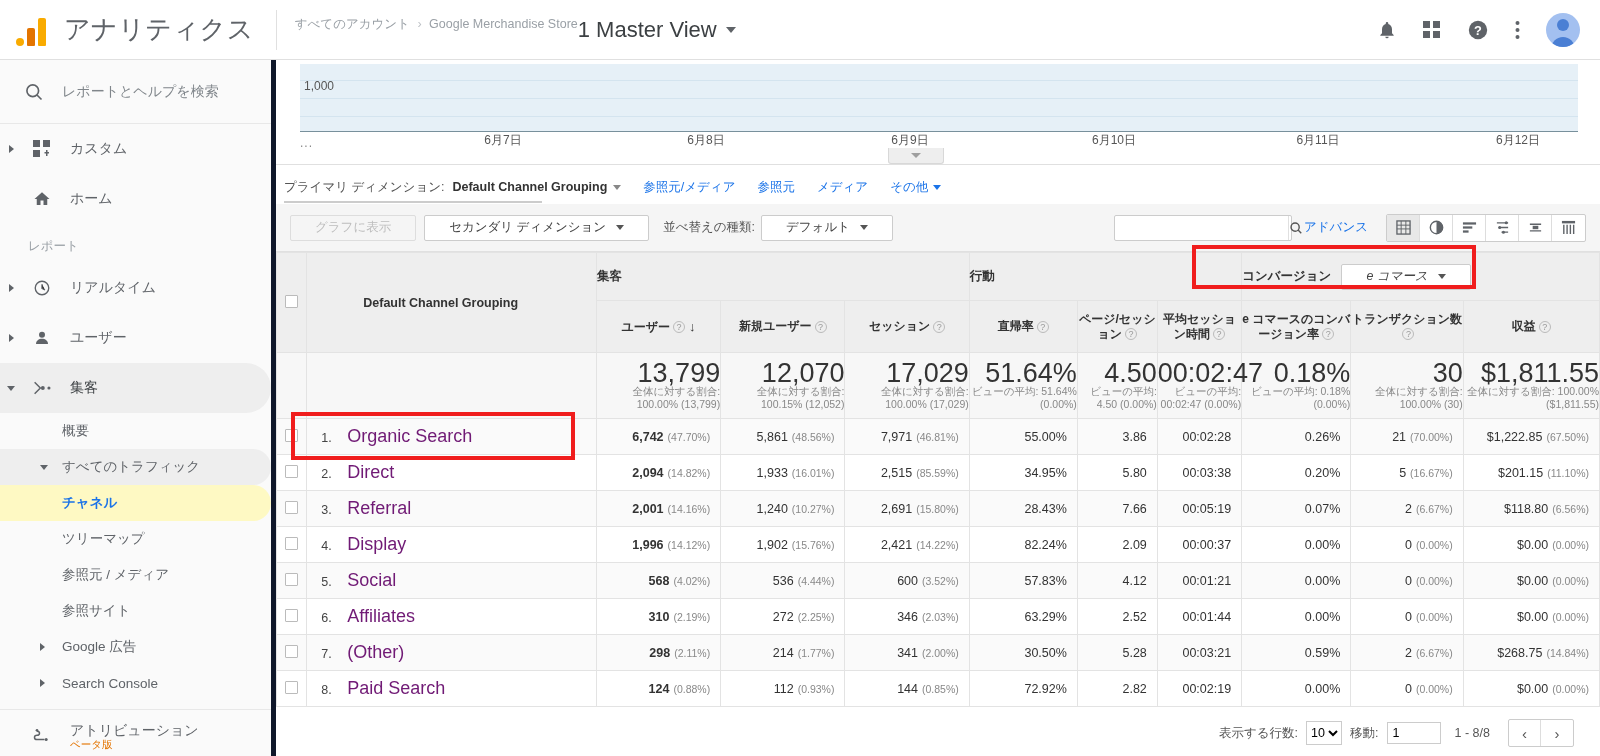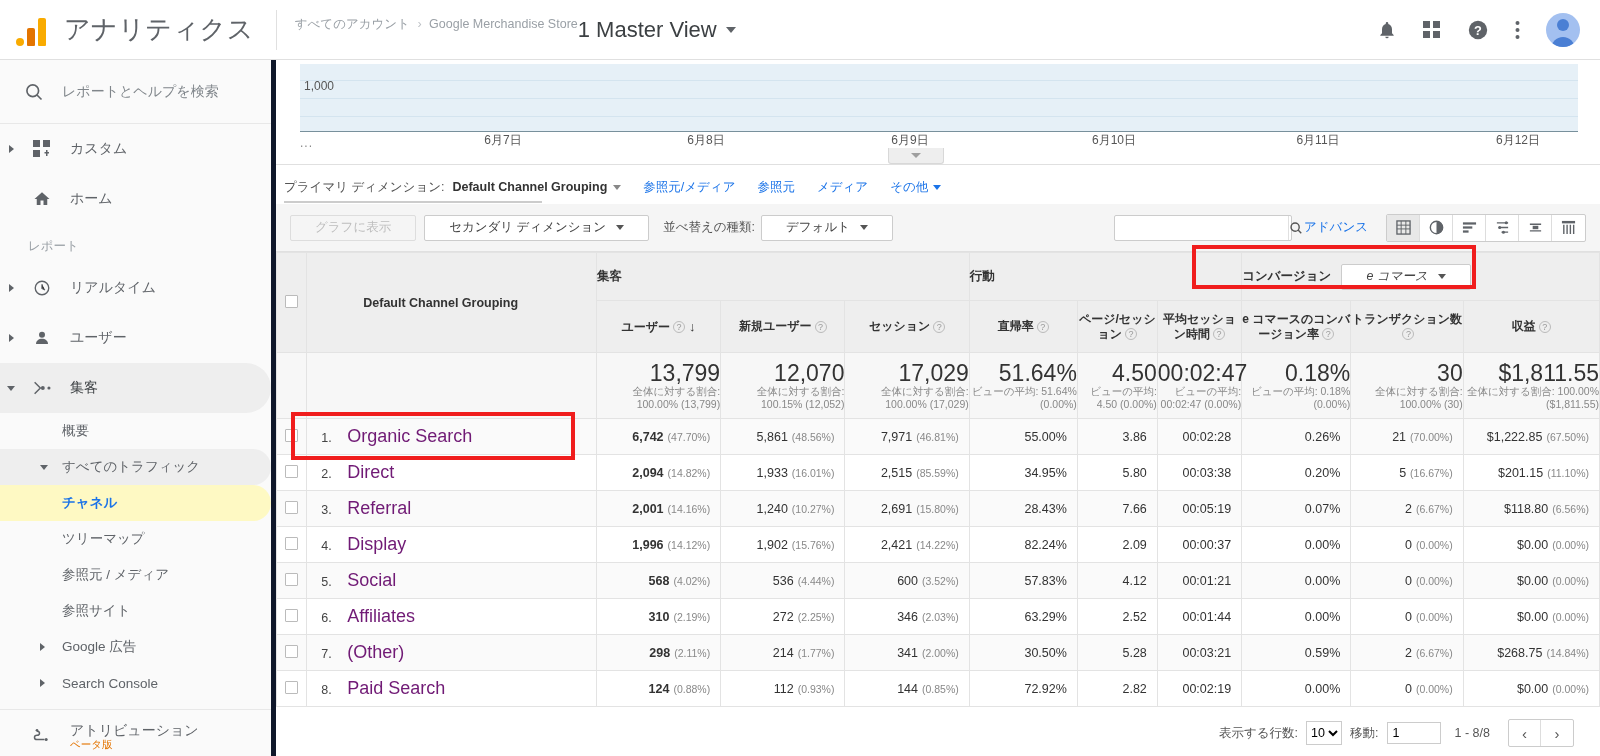--- a/index.html
+++ b/index.html
@@ -185,21 +185,21 @@
   .sort-arrow { color: #333; font-size: 13px; margin-left: 4px; }
   .chk {
     width: 13px; height: 13px; border: 1px solid #bbb; background: #fff;
     display: inline-block; border-radius: 1px; cursor: pointer;
   }
   td.cb { width: 28px; text-align: center; vertical-align: middle; background: #eee; }
   tbody td.cb { background: #fff; }
   .dim-head-cell { text-align: left !important; padding-left: 56px !important; }
 
   .sum-row td { background: #f7f7f7; height: 66px; vertical-align: middle; padding: 0 10px; text-align: right; }
-  .sum-big { font-size: 23px; color: #333; font-weight: 400; line-height: 24px; }
+  .sum-big { font-size: 27px; color: #333; font-weight: 400; line-height: 24px; }
   .sum-sub { font-size: 10.5px; color: #888; line-height: 13px; }
 
   tbody tr.drow { height: 36px; }
   tbody tr.drow:nth-child(odd) td { background: #fff; }
   tbody tr.drow:nth-child(even) td { background: #fafafa; }
   td.namecell { padding-left: 14px !important; text-align: left; vertical-align: middle; }
   .rank { display: inline-block; width: 26px; color: #444; font-size: 12.5px; }
   .rname { color: #701a75; font-size: 18px; cursor: pointer; }
   td.num { text-align: right; padding-right: 10px !important; vertical-align: middle; white-space: nowrap; }
   .v { font-size: 12.5px; color: #333; }

